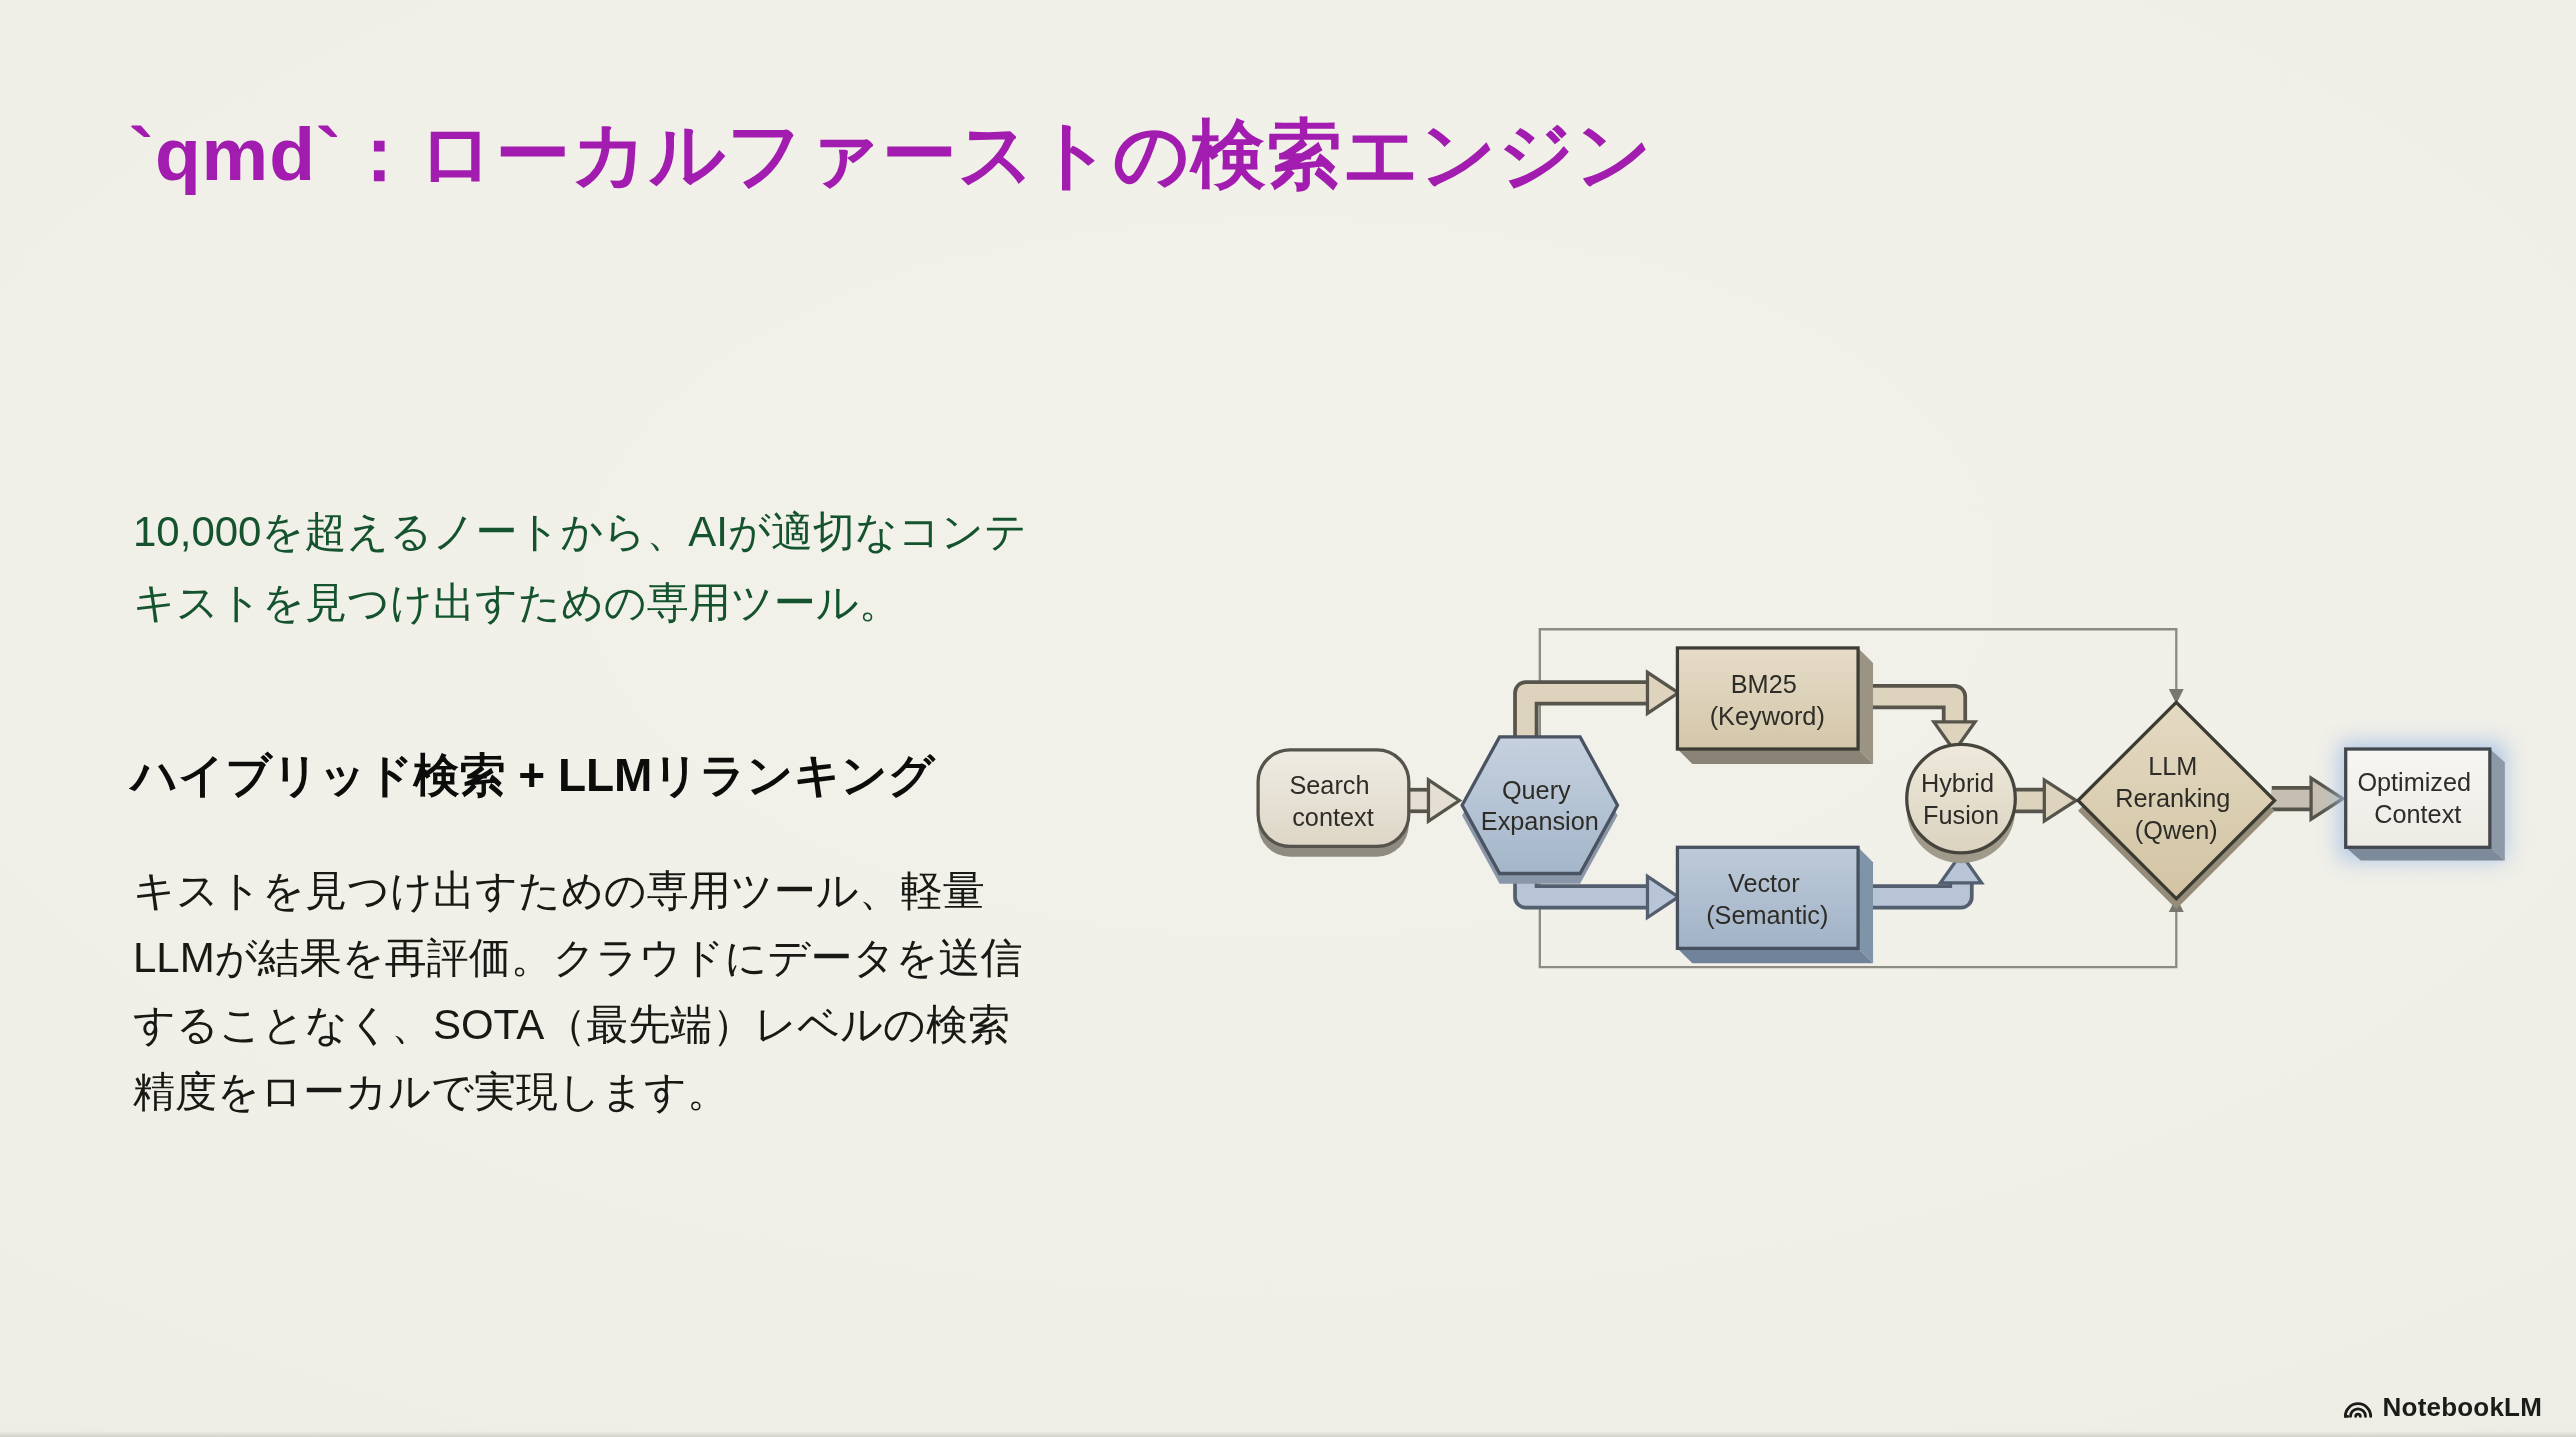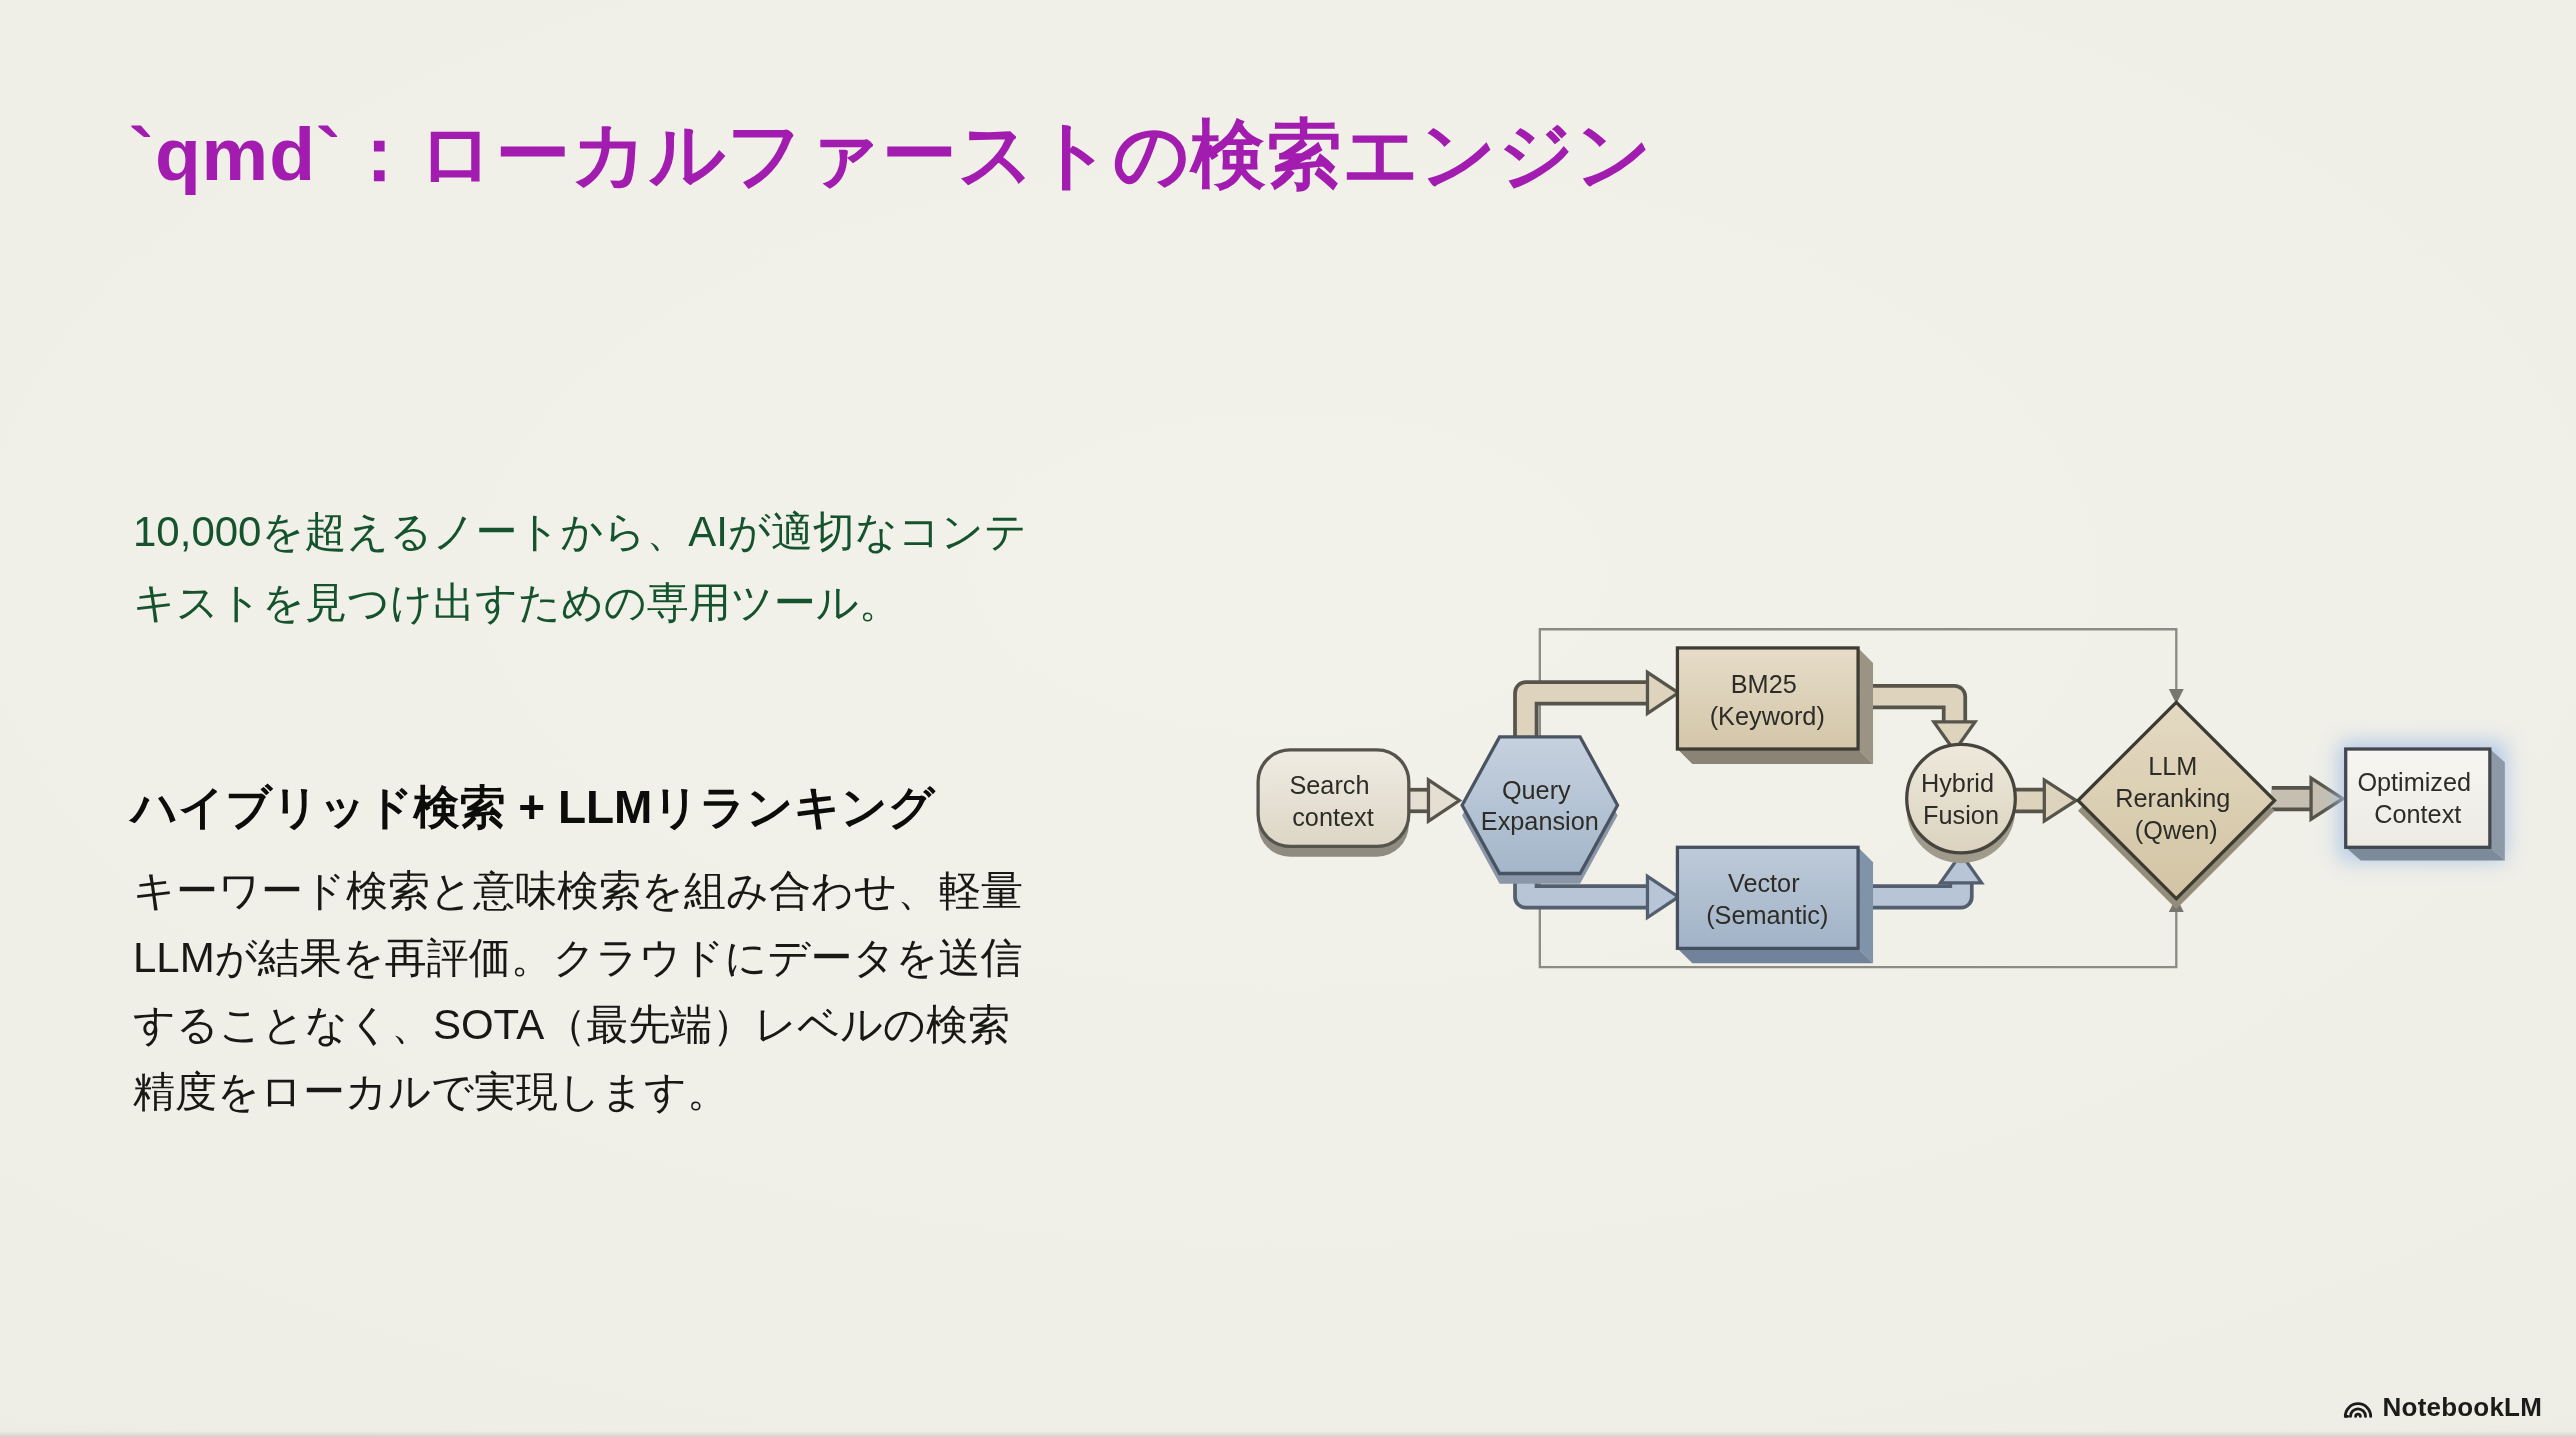--- a/index.html
+++ b/index.html
@@ -28,21 +28,20 @@
     color: #14532d;
     white-space: pre-line;
   }
   .section-heading {
     position: absolute;
     left: 131px; top: 745px;
     font-size: 46px;
     font-weight: 700;
     color: #0c0c0b;
     white-space: pre-line;
-    margin-top: 32px;
   }
   .body-text {
     position: absolute;
     left: 133px; top: 857px;
     font-size: 42px;
     line-height: 67px;
     color: #181815;
     white-space: pre-line;
   }
   .diagram-wrap {
@@ -81,21 +80,21 @@
 </head>
 <body>
 
 <h1 class="slide-title">`qmd`：ローカルファーストの検索エンジン</h1>
 
 <p class="intro-text">10,000を超えるノートから、AIが適切なコンテ
 キストを見つけ出すための専用ツール。</p>
 
 <h2 class="section-heading">ハイブリッド検索 + LLMリランキング</h2>
 
-<p class="body-text">キーワード検索と意味検索を組み合わせ、軽量
+<p class="body-text">キストを見つけ出すための専用ツール、軽量
 LLMが結果を再評価。クラウドにデータを送信
 することなく、SOTA（最先端）レベルの検索
 精度をローカルで実現します。</p>
 
 <div class="diagram-wrap">
 <svg viewBox="0 0 1390 430" xmlns="http://www.w3.org/2000/svg">
   <defs>
     <linearGradient id="gradCream" x1="0" y1="0" x2="0" y2="1">
       <stop offset="0" stop-color="#efece3"></stop>
           <stop offset="1" stop-color="#ddd6c6"></stop>

